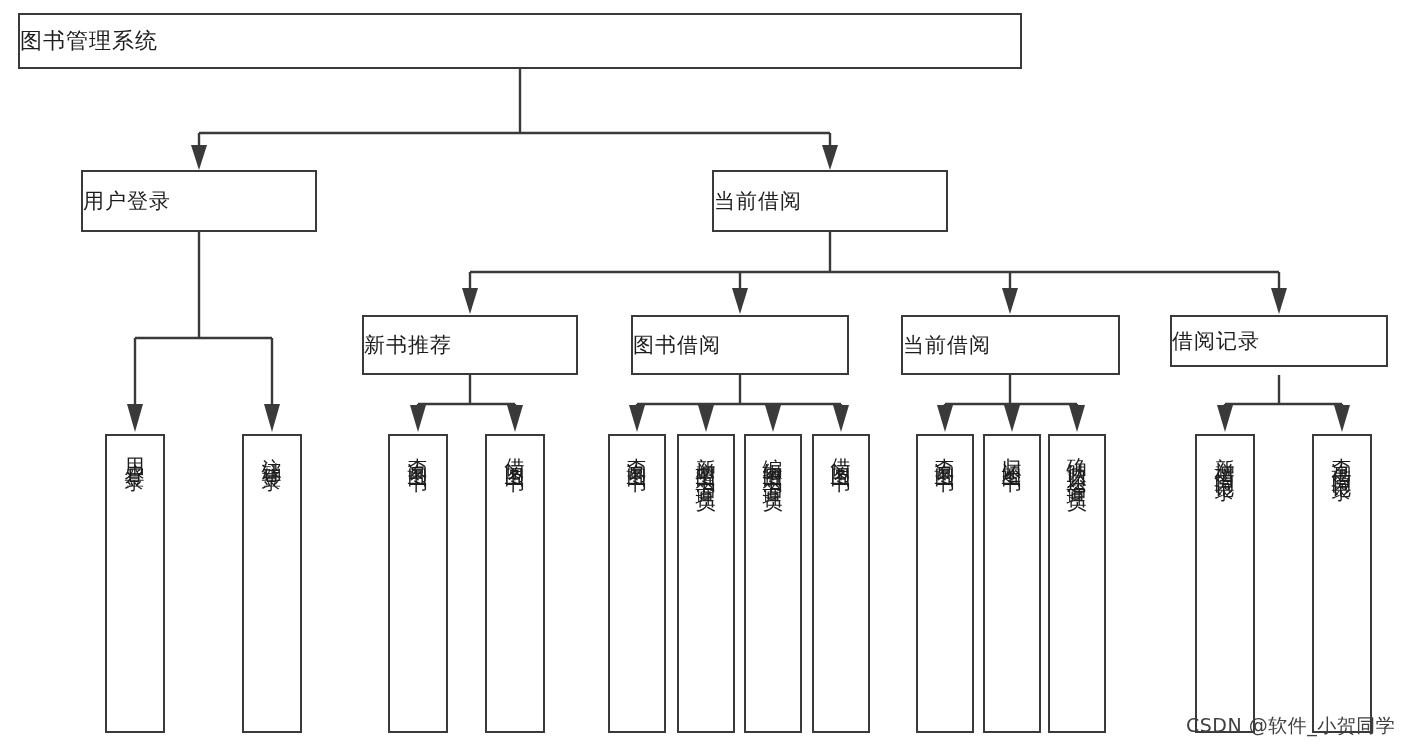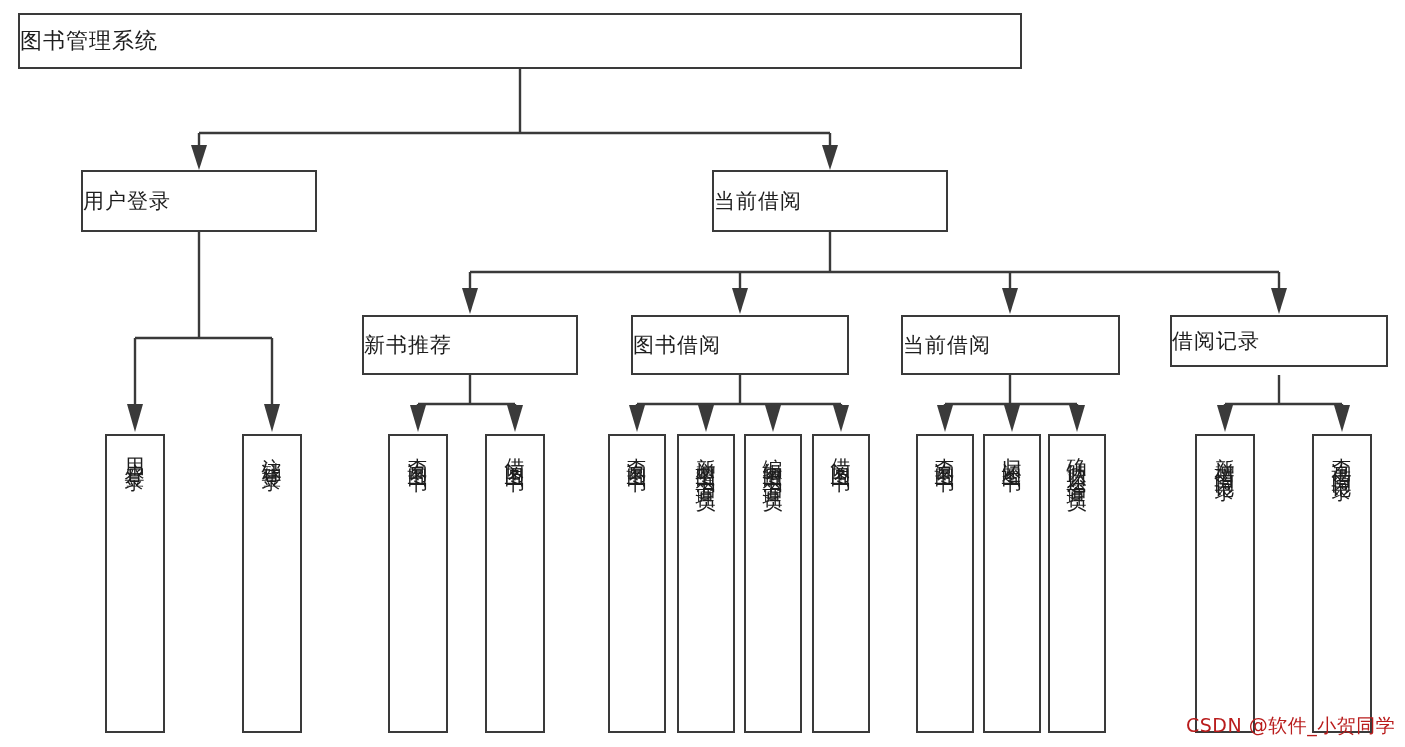--- a/index.html
+++ b/index.html
@@ -60,21 +60,21 @@
     stroke:#3a3a3a;
     stroke-width:2.4;
     fill:none;
   }
   svg#wires polygon{ fill:#3a3a3a; }
   #watermark{
     position:absolute;
     left:1186px;
     top:713px;
     font-size:19px;
-    color:#b91c1c;
+    color:#404040;
     letter-spacing:.5px;
     white-space:nowrap;
     user-select:none;
   }
 </style>
 </head>
 <body>
 
 <div id="canvas">
 

